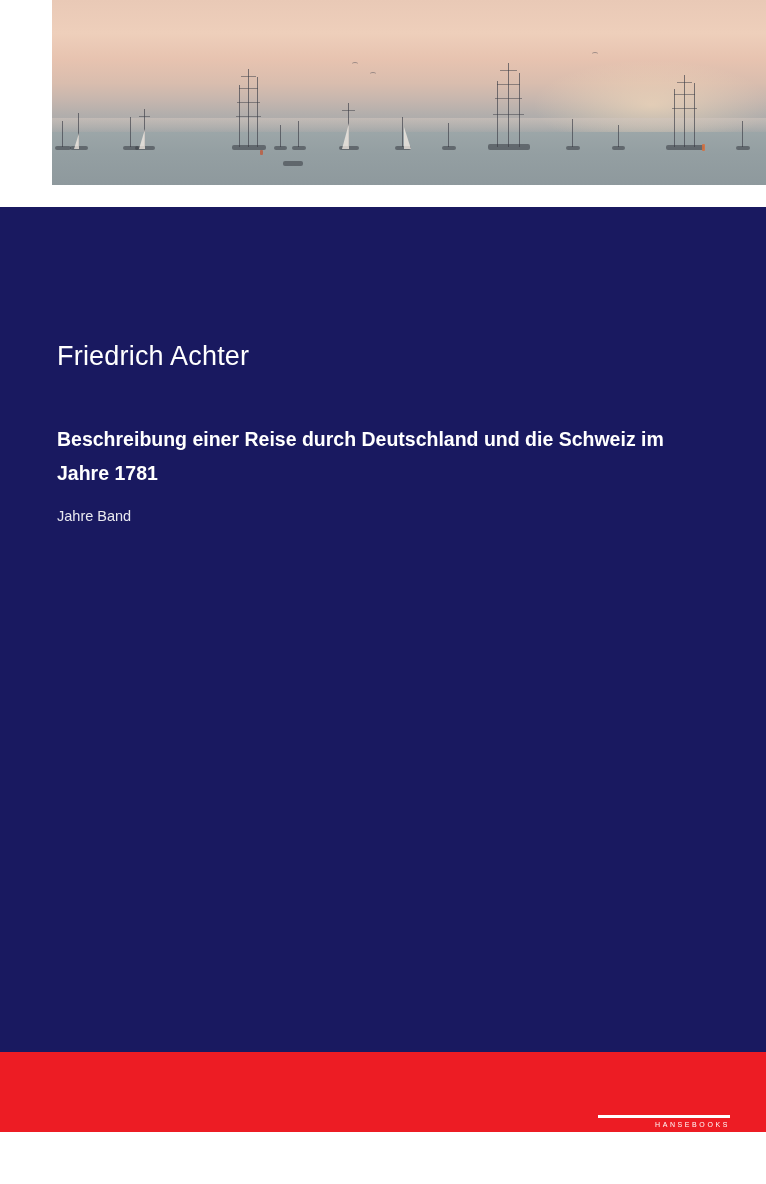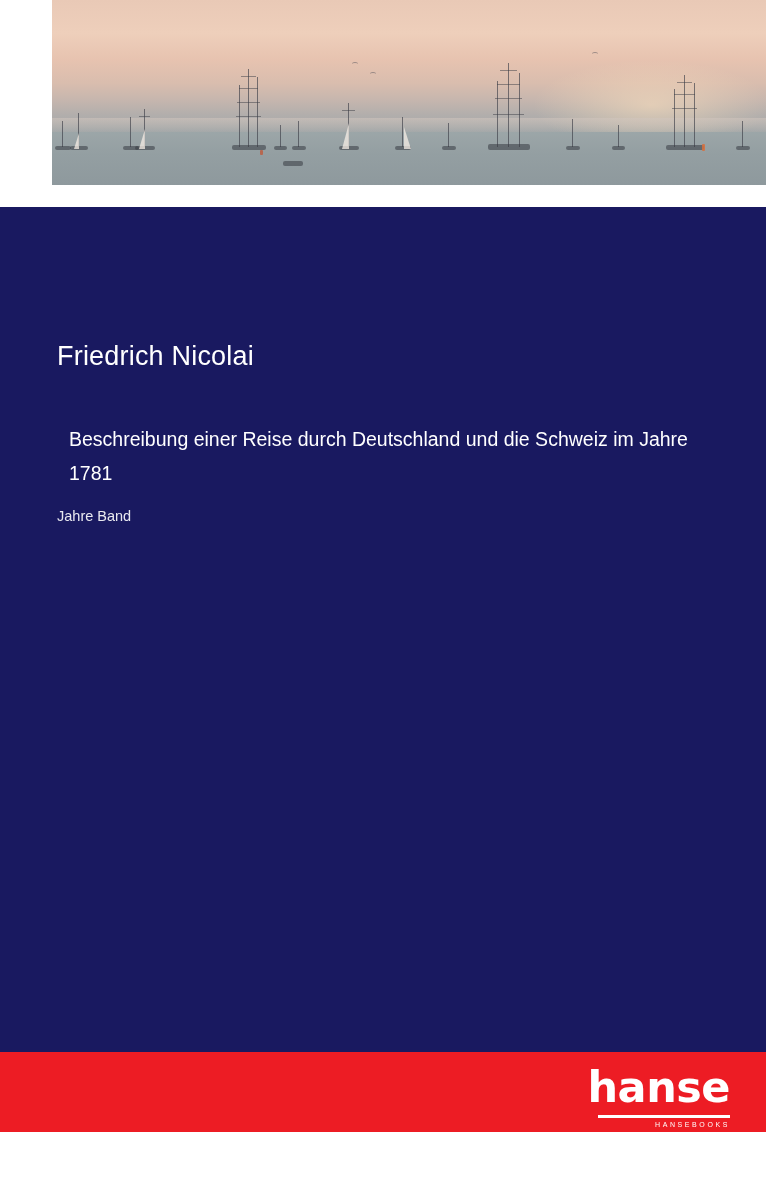--- a/index.html
+++ b/index.html
@@ -128,23 +128,23 @@
     color: #ffffff;
     font-size: 27px;
     font-weight: 400;
     letter-spacing: 0.2px;
     line-height: 1.25;
     margin: 0 0 48px 0;
   }
   .title {
     color: #ffffff;
     font-size: 19.5px;
-    font-weight: normal;
+    font-weight: bold;
     line-height: 1.75;
-    margin: 0 0 18px 12px;
+    margin: 0 0 18px 0;
     max-width: 645px;
   }
   .subtitle {
     color: #e8e8ef;
     font-size: 14.5px;
     font-weight: 400;
     margin: 0;
   }
 
   
@@ -303,26 +303,25 @@
       <div class="buoy" style="left:650px; bottom:34px; background:rgba(215,110,60,0.85); height:7px;"></div>
 
       <div class="ship" style="left:690px;">
         <div class="mast" style="left:0; height:26px;"></div>
         <div class="hull" style="left:-6px; width:14px;"></div>
       </div>
     </div>
   </div>
 
   <div class="text-block">
-    <div class="author">Friedrich Nicolai</div>
+    <div class="author">Friedrich Achter</div>
     <div class="title">Beschreibung einer Reise durch Deutschland und die Schweiz im Jahre 1781</div>
     <div class="subtitle">Jahre Band</div>
   </div>
 
   <div class="red-band"></div>
   <div class="logo">
-    <div class="logo-word">hanse</div>
     <div class="logo-rule"></div>
     <div class="logo-sub">HANSEBOOKS</div>
   </div>
   <div class="white-foot"></div>
 
 </div>
 
 </body></html>

